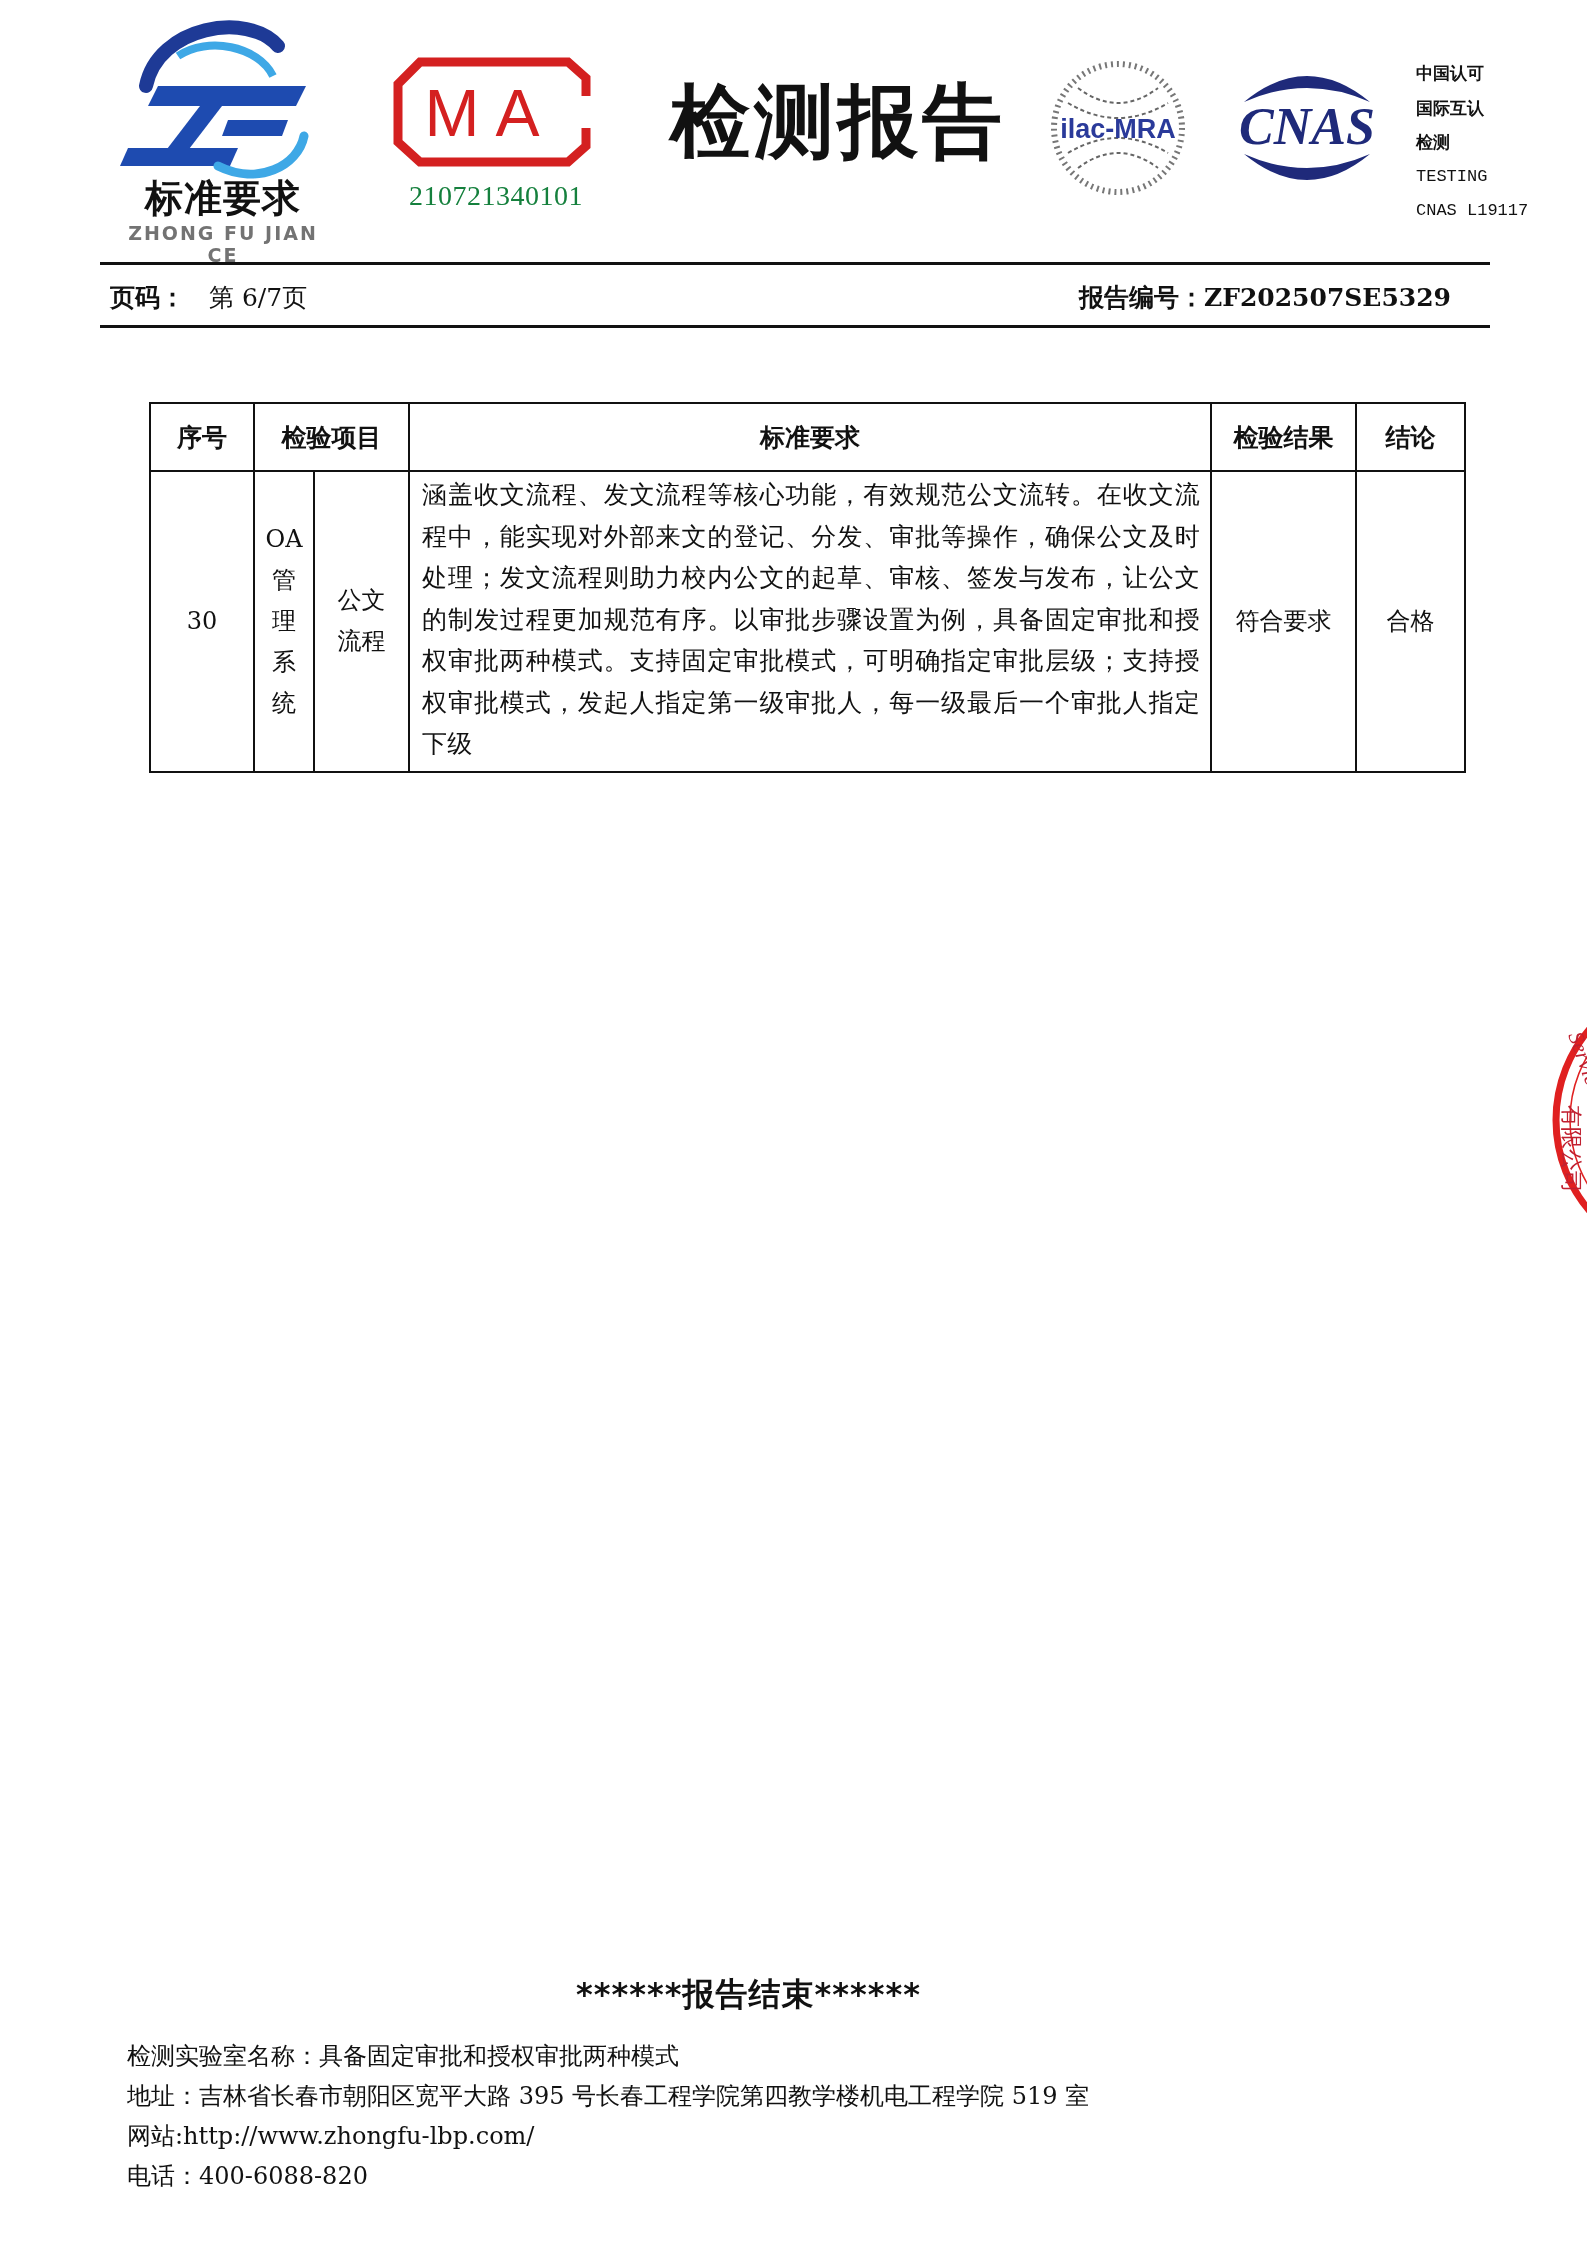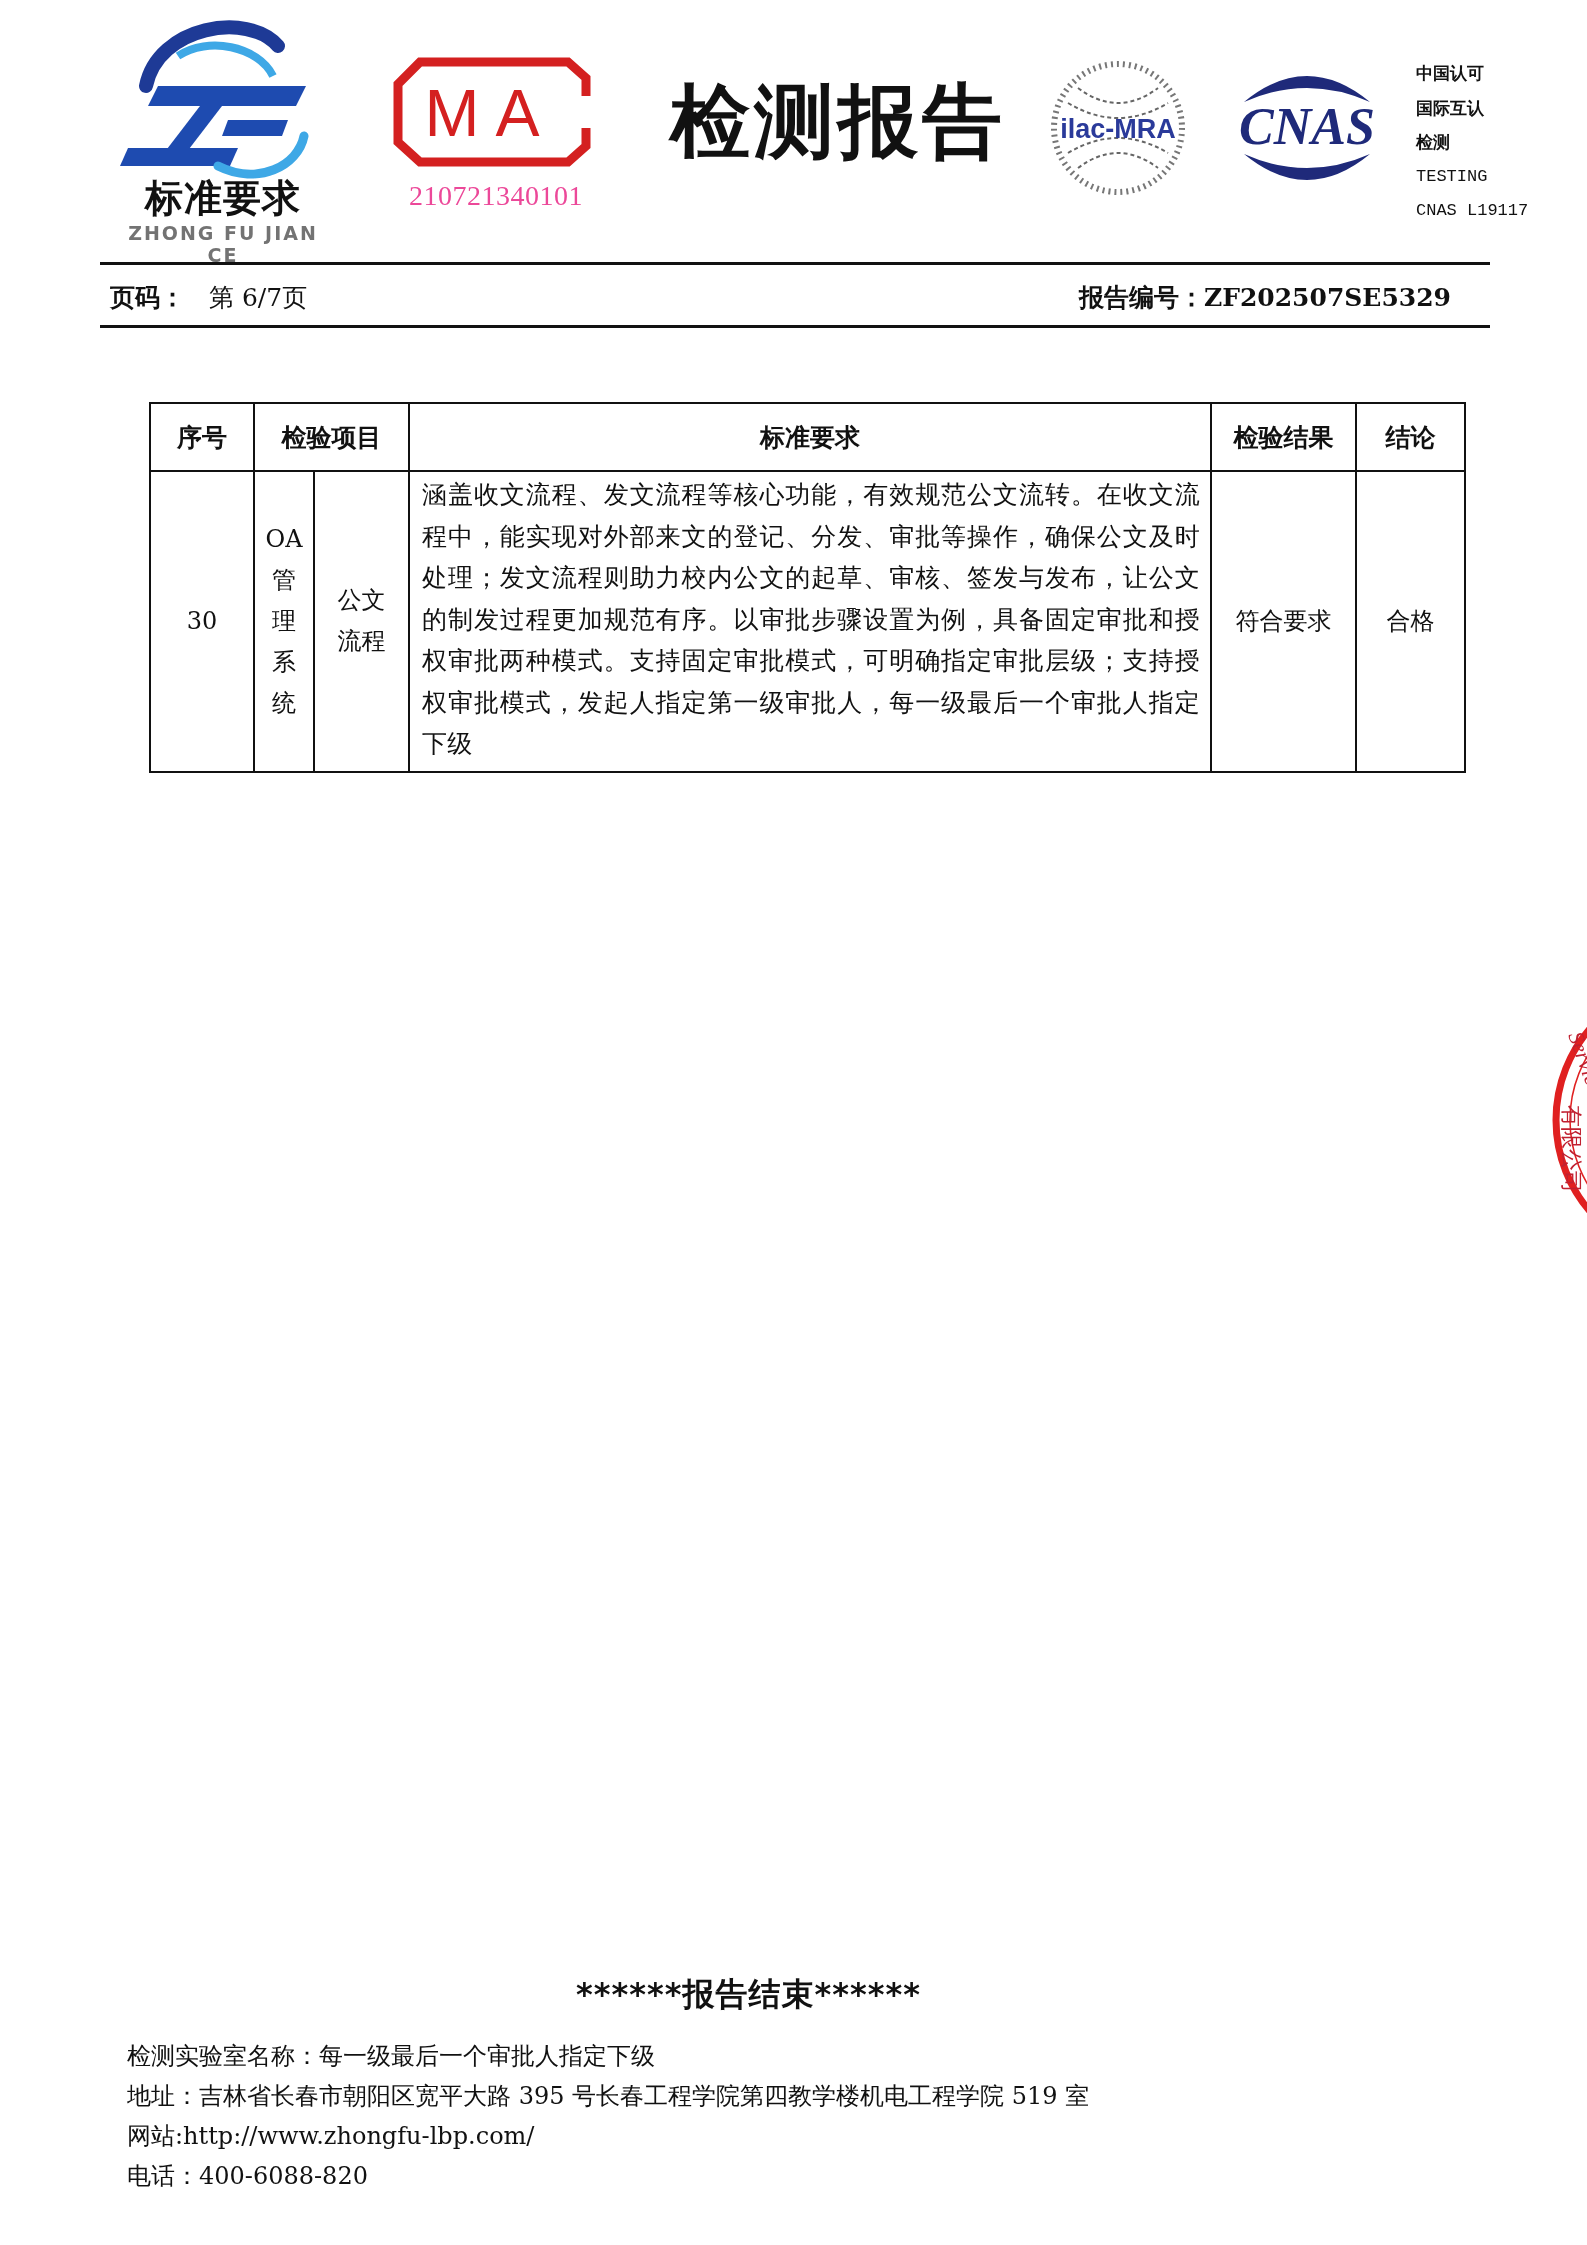--- a/index.html
+++ b/index.html
@@ -11,21 +11,21 @@
   .zf-logo { left:118px; top:16px; width:206px; height:230px; }
   .zf-name { left:118px; top:176px; width:210px; text-align:center;
              font-family:"DejaVu Sans","Liberation Sans",sans-serif; font-weight:bold;
              font-size:38px; letter-spacing:1px; color:#111; line-height:44px; }
   .zf-en { left:118px; top:222px; width:210px; text-align:center;
            font-family:"DejaVu Sans","Liberation Sans",sans-serif; font-weight:bold;
            font-size:19px; letter-spacing:2px; color:#737373; }
   .cma { left:390px; top:56px; width:212px; height:112px; }
   .cma-no { left:386px; top:180px; width:220px; text-align:center;
             font-family:"Liberation Serif","DejaVu Serif",serif; font-size:28px;
-            color:#ec4899; letter-spacing:0.5px; }
+            color:#15803d; letter-spacing:0.5px; }
   .title { left:670px; top:78px; font-family:Liberation Mono, monospace;
            font-weight:bold; font-size:80px; letter-spacing:4px; line-height:100px; color:#111; }
   .ilac { left:1038px; top:58px; width:160px; height:140px; }
   .cnas { left:1222px; top:62px; width:170px; height:130px; }
   .acc-lines { left:1416px; top:56px; font-size:17px; line-height:34.5px; color:#111; }
   .acc-lines div { white-space:nowrap; }
   .acc-cn { font-family:"DejaVu Sans","Liberation Sans",sans-serif; font-weight:bold; }
   .acc-en { font-family:"Liberation Mono","DejaVu Sans Mono",monospace; }
 
   
@@ -163,17 +163,17 @@
     <circle cx="150" cy="145" r="140" fill="none" stroke="#e02020" stroke-width="7"></circle>
     <circle cx="150" cy="145" r="126" fill="none" stroke="#e02020" stroke-width="1.5"></circle>
     <text x="22" y="60" font-family="Liberation Serif, serif" font-style="italic" font-size="22" fill="#c02030" transform="rotate(70 22 60)">Service Co., Ltd.</text>
     <text x="18" y="130" font-family="DejaVu Sans, sans-serif" font-size="22" fill="#c02030" transform="rotate(90 18 130)">有限公司</text>
   </svg>
 </div>
 
 <div class="abs end">******报告结束******</div>
 
 <div class="abs footer">
-  <div>检测实验室名称：每一级最后一个审批人指定下级</div>
+  <div>检测实验室名称：具备固定审批和授权审批两种模式</div>
   <div>地址：吉林省长春市朝阳区宽平大路 395 号长春工程学院第四教学楼机电工程学院 519 室</div>
   <div>网站:http://www.zhongfu-lbp.com/</div>
   <div>电话：400-6088-820</div>
 </div>
 
 </body></html>

